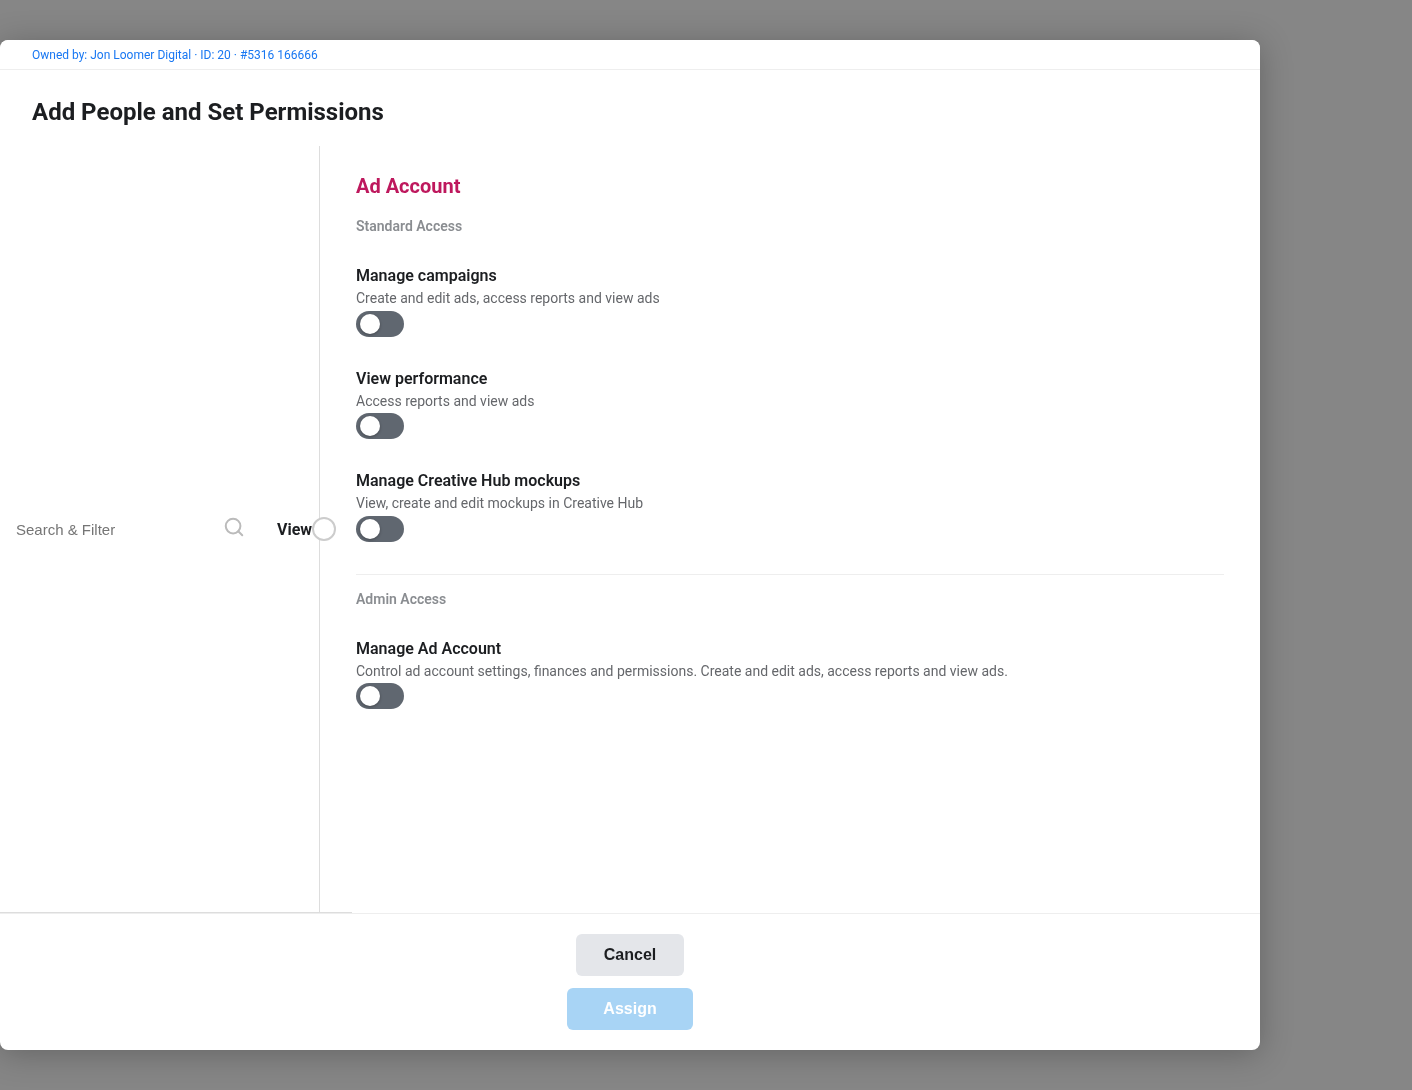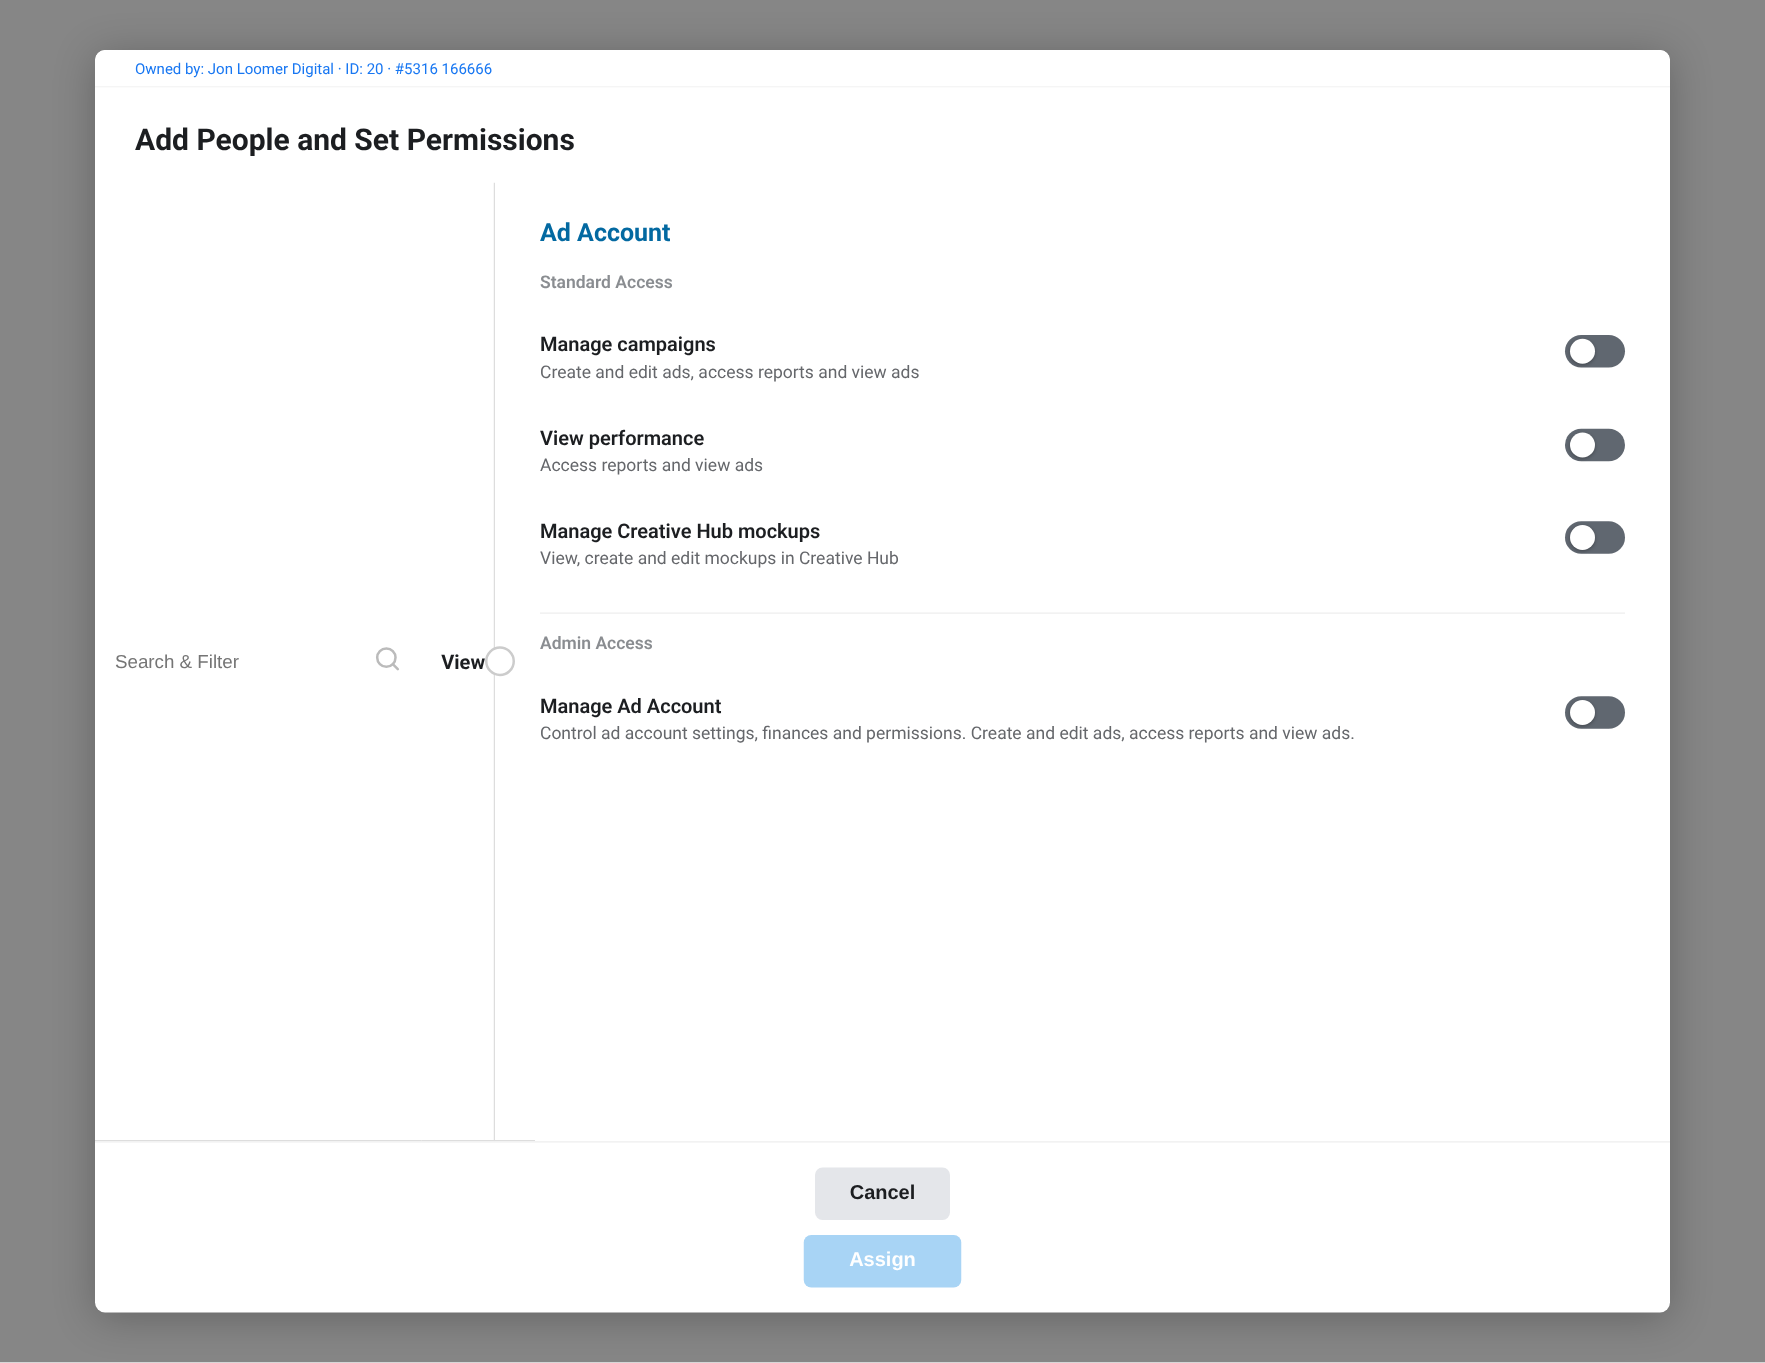--- a/index.html
+++ b/index.html
@@ -11,21 +11,21 @@
       align-items: center;
       min-height: 100vh;
       width: 1412px;
       min-height: 1090px;
     }
     .modal-overlay {
       position: relative;
       width: 1412px;
       height: 1090px;
       display: flex;
-      justify-content: center;
+      justify-content: flex-start;
       align-items: center;
       background: rgba(0,0,0,0.4);
     }
     .modal {
       background: #fff;
       border-radius: 8px;
       width: 1260px;
       height: 1010px;
       display: flex;
       flex-direction: column;
@@ -127,37 +127,38 @@
     }
     
     .right-panel {
       flex: 1;
       padding: 28px 36px;
       overflow-y: auto;
     }
     .section-title-main {
       font-size: 20px;
       font-weight: 700;
-      color: #0369a1;
+      color: #be185d;
       margin-bottom: 20px;
     }
     .access-section-header {
       font-size: 14px;
       font-weight: 600;
       color: #8a8d91;
       text-transform: none;
       margin-bottom: 16px;
       margin-top: 8px;
     }
     .permission-item {
       display: flex;
       align-items: flex-start;
       justify-content: space-between;
       padding: 16px 0;
       border-bottom: none;
+      flex-direction: column;
     }
     .permission-text {
       flex: 1;
       padding-right: 32px;
     }
     .permission-name {
       font-size: 16px;
       font-weight: 600;
       color: #1c1e21;
       margin-bottom: 4px;

